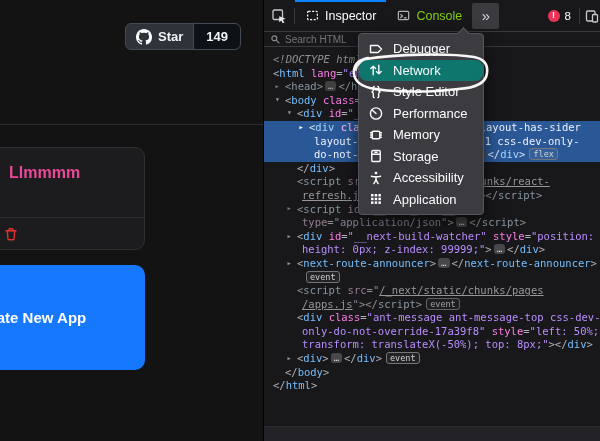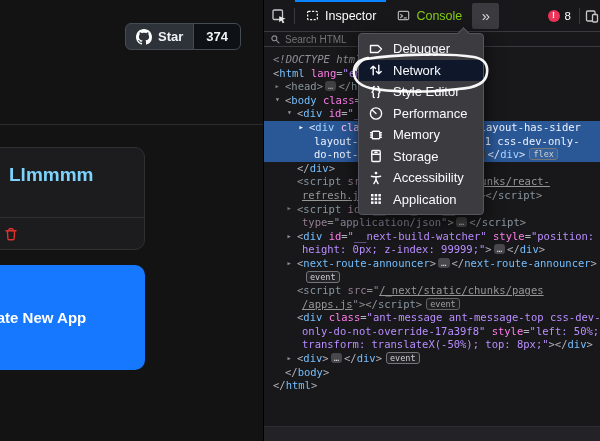--- a/index.html
+++ b/index.html
@@ -10,21 +10,21 @@
   
   .page{position:absolute;left:0;top:2px;width:263px;height:441px;background:#131313;overflow:hidden;}
   .page-divider{position:absolute;left:0;top:122px;width:263px;height:1px;background:#2c2c2e;}
   .gh-widget{position:absolute;left:125px;top:21px;height:27px;display:flex;align-items:stretch;}
   .gh-left{display:flex;align-items:center;gap:6px;padding:0 10px;background:#2e3339;
            border:1px solid #444b52;border-radius:6px 0 0 6px;color:#f0f3f6;font-size:13px;font-weight:700;}
   .gh-right{display:flex;align-items:center;padding:0 12px;background:#0e1216;border:1px solid #444b52;
             border-left:1px solid #444b52;border-radius:0 6px 6px 0;color:#f0f3f6;font-size:13px;font-weight:700;margin-left:-1px;}
   .card{position:absolute;left:-22px;top:145px;width:167px;height:103px;background:#1c1c1e;
         border:1px solid #303032;border-radius:10px;}
-  .card-title{position:absolute;left:30px;top:16px;color:#7dd3fc;font-size:19px;font-weight:700;}
+  .card-title{position:absolute;left:30px;top:16px;color:#ec4899;font-size:16px;font-weight:700;}
   .card-footer{position:absolute;left:0;right:0;bottom:0;height:32px;border-top:1px solid #303032;}
   .trash-btn{position:absolute;left:25px;top:8px;width:16px;height:16px;background:none;border:none;padding:0;cursor:pointer;}
   .primary-btn{position:absolute;left:-87px;top:263px;width:232px;height:105px;background:#1677ff;border:none;
                border-radius:10px;color:#fff;font-size:15px;font-weight:700;font-family:"Liberation Sans",sans-serif;
                display:flex;align-items:center;justify-content:center;cursor:pointer;}
 
   
   .devtools{position:absolute;left:263px;top:0;width:391px;height:441px;background:#18181a;border-left:1px solid #000;}
   .toolbar{display:flex;align-items:stretch;height:32px;border-bottom:1px solid #3a3a3e;background:#18181a;}
   .tbtn{display:flex;align-items:center;justify-content:center;background:none;border:none;padding:0;cursor:pointer;}
@@ -73,40 +73,40 @@
               border-radius:3px;padding:0 3px;font-size:8.5px;line-height:10px;vertical-align:1px;margin-left:4px;cursor:pointer;}
   .bottombar{position:absolute;left:0;right:0;bottom:0;height:15px;background:#232327;border-top:1px solid #2e2e32;}
 
   
   .menu{position:absolute;left:358px;top:33px;width:126px;background:#3b3b40;border:1px solid #55555f;
         border-radius:4px;box-shadow:0 5px 18px rgba(0,0,0,.65);padding:4px 0;z-index:50;}
   .menu-notch{position:absolute;top:-5px;left:100px;width:9px;height:9px;background:#3b3b40;
               border-left:1px solid #55555f;border-top:1px solid #55555f;transform:rotate(45deg);}
   .menu-item{display:flex;align-items:center;gap:9px;height:21.5px;padding-left:9px;color:#fbfbfe;
              font-size:13px;cursor:pointer;}
-  .menu-item.hl{background:#0f172a;}
+  .menu-item.hl{background:#0f766e;border-radius:8px;}
   .mi-icon{width:16px;height:16px;display:flex;align-items:center;justify-content:center;flex:0 0 16px;}
   .scribble{position:absolute;left:350px;top:50px;z-index:60;pointer-events:none;}
 </style>
 </head>
 <body>
 
 <div class="root">
 
   <div class="page">
     <div class="gh-widget">
       <span class="gh-left">
         <span style="display:flex">
           <svg width="16" height="16" viewBox="0 0 16 16">
               <path fill="#fff" d="M8 0C3.58 0 0 3.58 0 8c0 3.54 2.29 6.53 5.47 7.59.4.07.55-.17.55-.38 0-.19-.01-.82-.01-1.49-2.01.37-2.53-.49-2.69-.94-.09-.23-.48-.94-.82-1.13-.28-.15-.68-.52-.01-.53.63-.01 1.08.58 1.23.82.72 1.21 1.87.87 2.33.66.07-.52.28-.87.51-1.07-1.78-.2-3.64-.89-3.64-3.95 0-.87.31-1.59.82-2.15-.08-.2-.36-1.02.08-2.12 0 0 .67-.21 2.2.82.64-.18 1.32-.27 2-.27s1.36.09 2 .27c1.53-1.04 2.2-.82 2.2-.82.44 1.1.16 1.92.08 2.12.51.56.82 1.27.82 2.15 0 3.07-1.87 3.75-3.65 3.95.29.25.54.73.54 1.48 0 1.07-.01 1.93-.01 2.2 0 .21.15.46.55.38A8.01 8.01 0 0 0 16 8c0-4.42-3.58-8-8-8z"></path>
             </svg>
         </span>
         <span>Star</span>
       </span>
-      <span class="gh-right">374</span>
+      <span class="gh-right">149</span>
     </div>
 
     <div class="page-divider"></div>
 
     <div class="card">
       <div class="card-title">Llmmmm</div>
       <div class="card-footer">
         <button class="trash-btn">
           <span style="display:flex">
             <svg width="14" height="14" viewBox="0 0 14 14" fill="none" stroke="#e0312e" stroke-width="1.4" stroke-linecap="round" stroke-linejoin="round">

